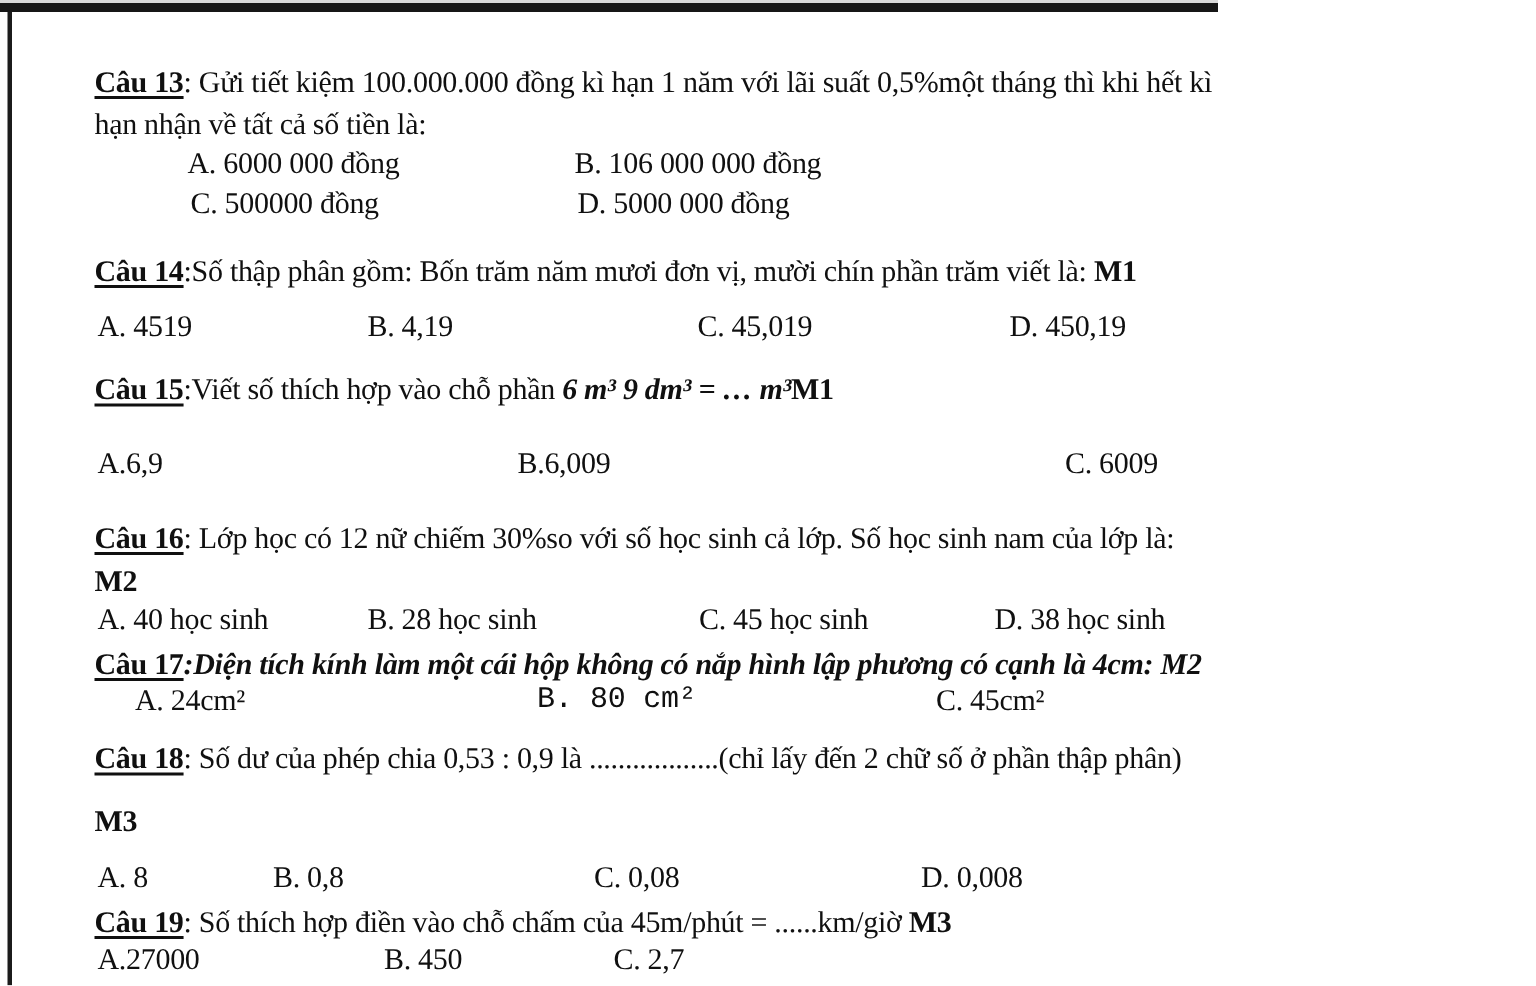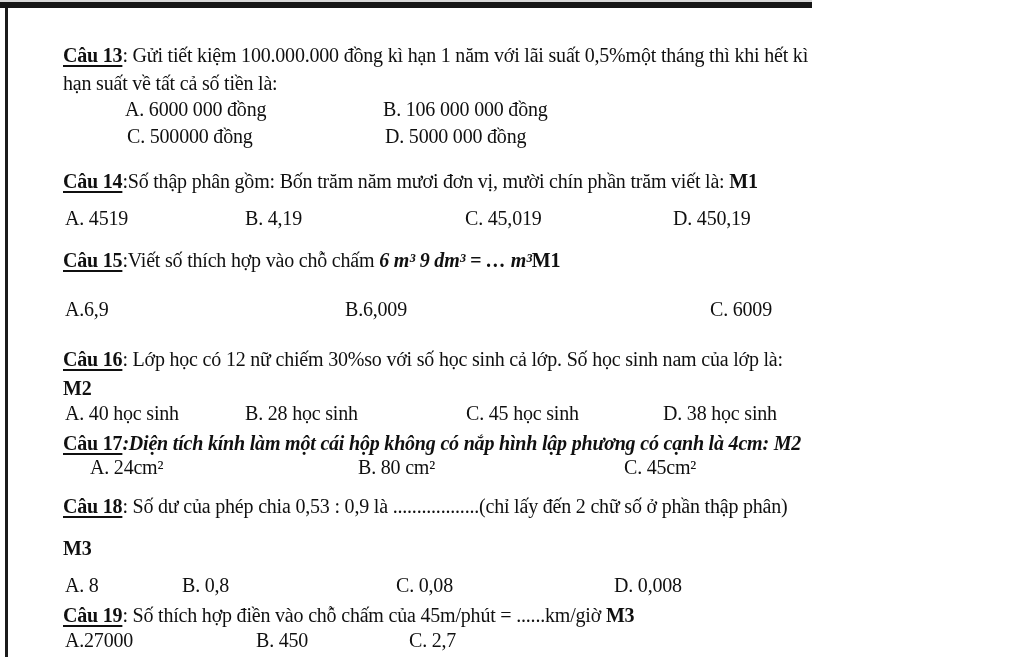--- a/index.html
+++ b/index.html
@@ -54,55 +54,55 @@
 </head>
 <body>
 
 <div class="page">
   <div class="topbar-light"></div>
   <div class="topbar"></div>
   <div class="leftbar"></div>
 
   <div>
     <div class="line" style="top:41px; left:63px;"><span class="qlabel">Câu 13</span><span>: Gửi tiết kiệm 100.000.000 đồng kì hạn 1 năm với lãi suất 0,5%một tháng thì khi hết kì</span></div>
-    <div class="line" style="top:69px; left:63px;">hạn suất về tất cả số tiền là:</div>
+    <div class="line" style="top:69px; left:63px;">hạn nhận về tất cả số tiền là:</div>
     <span class="opt" style="top:97px; left:125px;">A. 6000 000 đồng</span>
     <span class="opt" style="top:97px; left:383px;">B.  106 000 000 đồng</span>
     <span class="opt" style="top:124px; left:127px;">C.  500000 đồng</span>
     <span class="opt" style="top:124px; left:385px;">D.  5000 000 đồng</span>
   </div>
 
   <div>
     <div class="line" style="top:167px; left:63px;"><span class="qlabel">Câu 14</span><span>:Số thập phân gồm: Bốn trăm năm mươi đơn vị, mười chín phần trăm viết là: </span><span class="b">M1</span></div>
     <span class="opt" style="top:206px; left:65px;">A.  4519</span>
     <span class="opt" style="top:206px; left:245px;text-align:right;">B.  4,19</span>
     <span class="opt" style="top:206px; left:465px;">C.  45,019</span>
     <span class="opt" style="top:206px; left:673px;">D.  450,19</span>
   </div>
 
   <div>
-    <div class="line" style="top:246px; left:63px;"><span class="qlabel">Câu 15</span><span>:Viết số thích hợp vào chỗ chấm </span><span class="bi">6 m³ 9 dm³  =  … m³</span><span class="b">M1</span></div>
+    <div class="line" style="top:246px; left:63px;"><span class="qlabel">Câu 15</span><span>:Viết số thích hợp vào chỗ phần </span><span class="bi">6 m³ 9 dm³  =  … m³</span><span class="b">M1</span></div>
     <span class="opt" style="top:297px; left:65px;">A.6,9</span>
     <span class="opt" style="top:297px; left:345px;">B.6,009</span>
     <span class="opt" style="top:297px; left:710px;">C. 6009</span>
   </div>
 
   <div>
     <div class="line" style="top:345px; left:63px;"><span class="qlabel">Câu 16</span><span>: Lớp học có 12 nữ chiếm 30%so với số học sinh cả lớp. Số học sinh nam của lớp là:</span></div>
     <div class="line b" style="top:374px; left:63px;">M2</div>
     <span class="opt" style="top:401px; left:65px;">A. 40 học sinh</span>
     <span class="opt" style="top:401px; left:245px;">B. 28 học sinh</span>
     <span class="opt" style="top:401px; left:466px;">C. 45 học sinh</span>
     <span class="opt" style="top:401px; left:663px;">D. 38 học sinh</span>
   </div>
 
   <div>
     <div class="line" style="top:429px; left:63px;"><span class="qlabel">Câu 17</span><span class="bi">:Diện tích kính làm một cái hộp không có nắp hình lập phương có cạnh là 4cm: </span><span class="bi">M2</span></div>
     <span class="opt" style="top:455px; left:90px;">A. 24cm²</span>
-    <span class="opt" style="top:455px; left:358px;">B. 80 cm²</span>
+    <span class="opt" style="top:455px; left:358px;font-family:Liberation Mono, monospace;">B. 80 cm²</span>
     <span class="opt" style="top:455px; left:624px;">C. 45cm²</span>
   </div>
 
   <div>
     <div class="line" style="top:492px; left:63px;"><span class="qlabel">Câu 18</span><span>: Số dư của phép chia 0,53 : 0,9 là ..................(chỉ lấy đến 2 chữ số ở phần thập phân)</span></div>
     <div class="line b" style="top:534px; left:63px;">M3</div>
     <span class="opt" style="top:573px; left:65px;text-align:right;">A. 8</span>
     <span class="opt" style="top:573px; left:182px;">B. 0,8</span>
     <span class="opt" style="top:573px; left:396px;">C. 0,08</span>
     <span class="opt" style="top:573px; left:614px;">D. 0,008</span>

